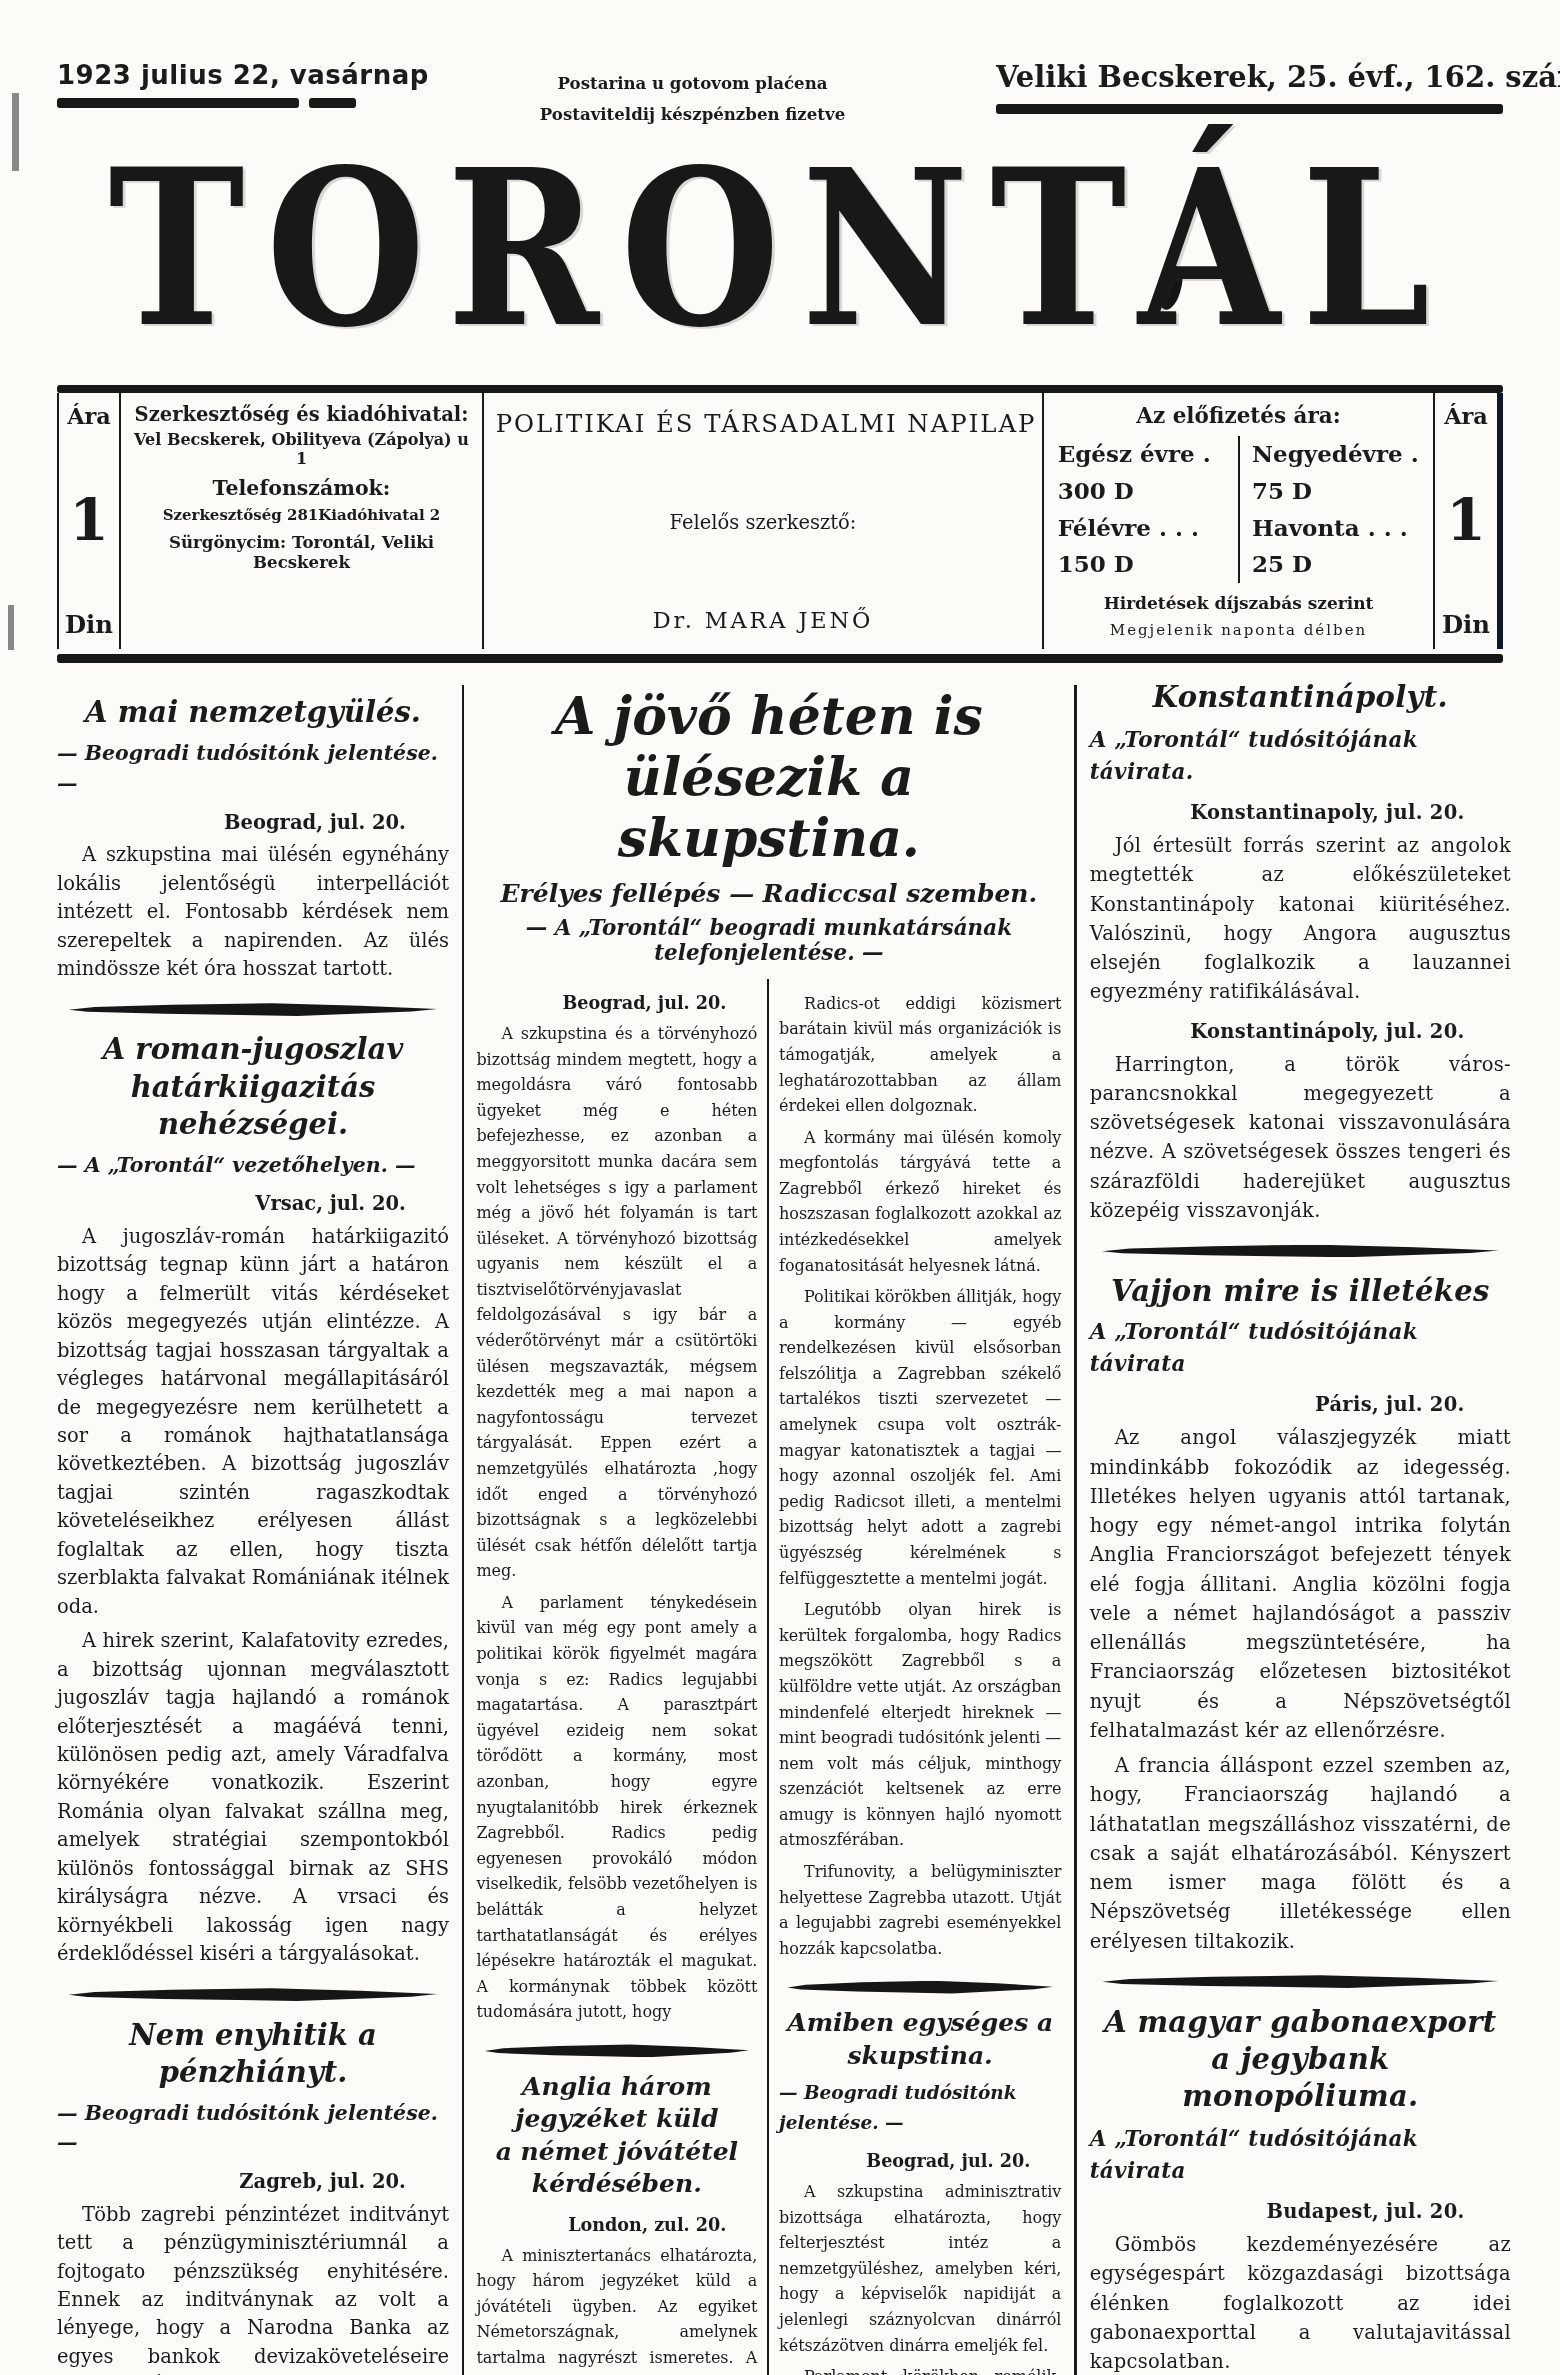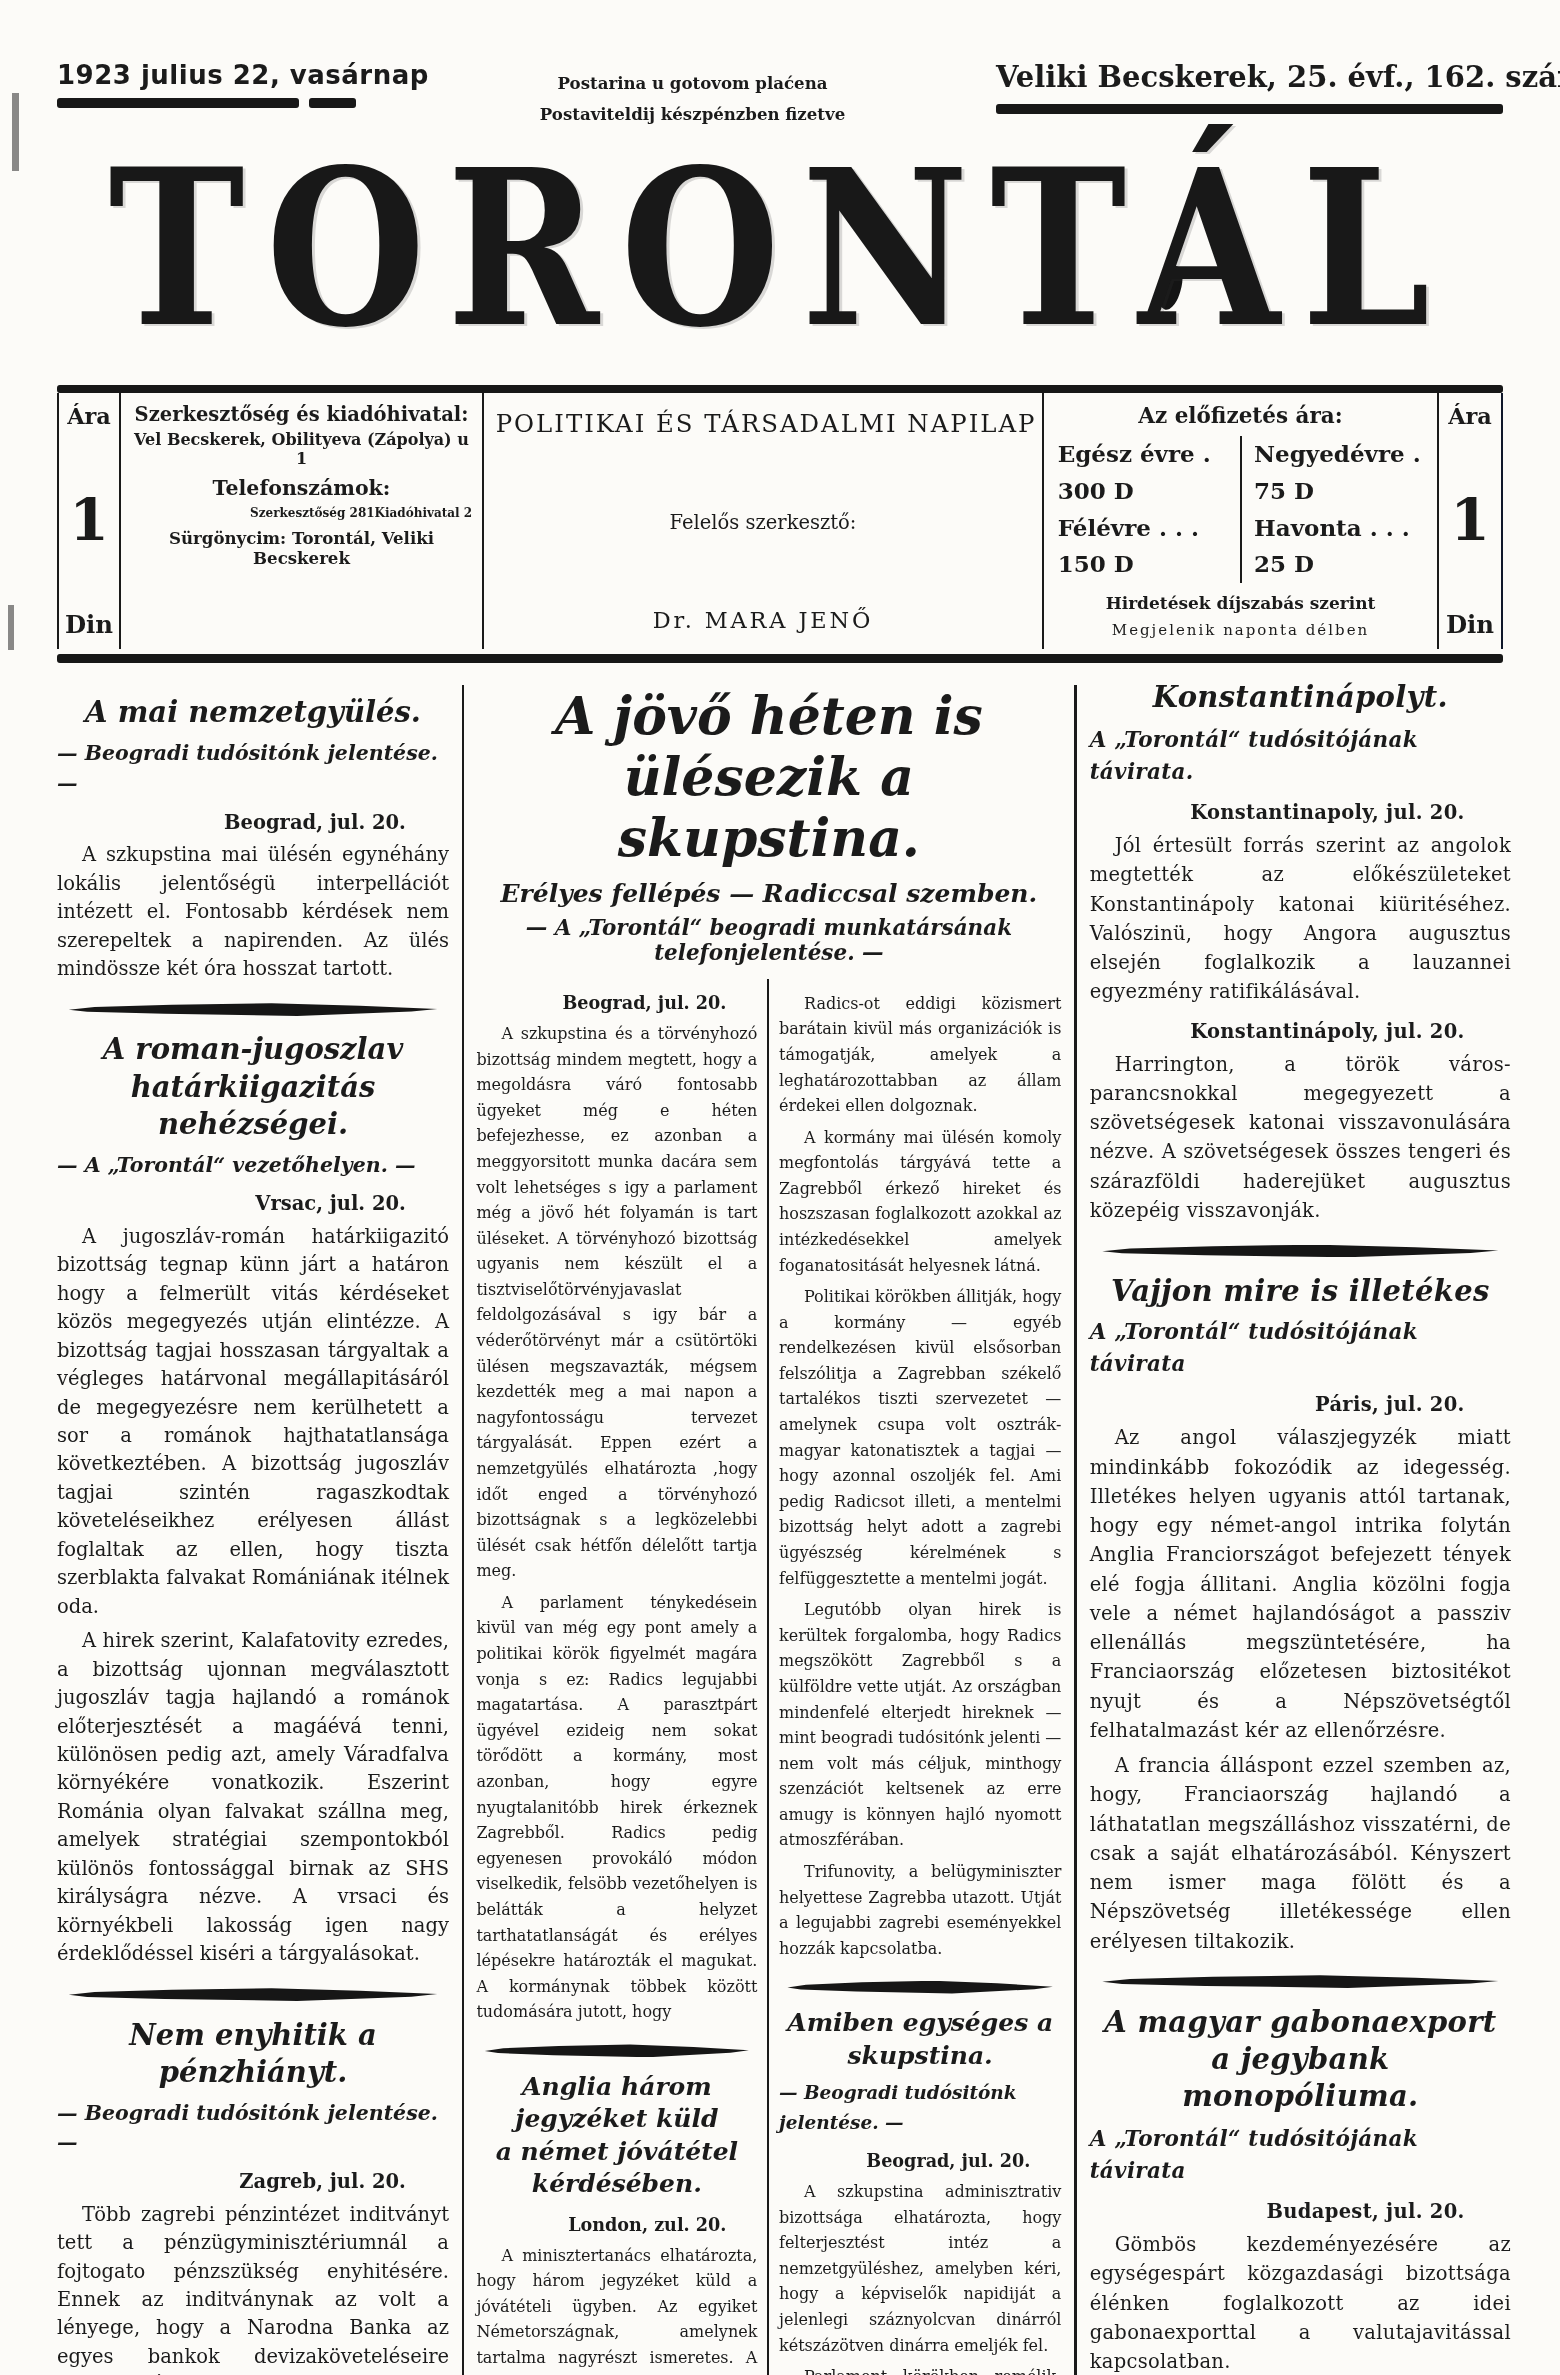--- a/index.html
+++ b/index.html
@@ -22,32 +22,32 @@
   .masthead-wrap{height:244px;margin-top:3.9px;text-align:center;position:relative;}
   .masthead{
     font-weight:bold;font-size:183px;line-height:1.05;letter-spacing:21.5px;
     color:#181818;transform:scaleY(1.18);transform-origin:top center;
     text-shadow:2.9px 2px 0 rgba(60,60,60,.18);
   }
   .ink-blob{position:absolute;width:21.5px;height:45px;background:#141414;border-radius:46% 60% 50% 70%;transform:rotate(18deg);}
   .speck{position:absolute;background:#2a2a2a;opacity:.55;}
   
   .rule-heavy{height:8.8px;background:#171717;border-radius:2.9px;margin:5.9px 57px 0;}
-  .infobar{display:flex;margin:0 57px;border-left:2px solid #1a1a1a;border-right:2px solid #0f172a;}
+  .infobar{display:flex;margin:0 57px;border-left:2px solid #1a1a1a;border-right:6px solid #0f172a;}
   .cell{border-right:2px solid #1a1a1a;box-sizing:border-box;}
   .cell:last-child{border-right:none;}
   .cell-price{width:62px;display:flex;flex-direction:column;align-items:center;justify-content:space-between;padding:9.8px 0;font-weight:bold;}
   .price-label{font-size:22.4px;}
   .price-value{font-size:57px;line-height:1;}
   .price-unit{font-size:24.4px;}
   .cell-office{width:363px;text-align:center;padding:9.8px 9.8px 7.8px;font-weight:bold;}
   .office-title{font-size:19.5px;margin-bottom:3.9px;}
   .office-address{font-size:16px;margin-bottom:7.8px;}
   .phones-title{font-size:20.5px;margin-bottom:5.9px;}
-  .phones-row{display:flex;justify-content:flex-end;font-size:12px;margin-bottom:7.8px;}
+  .phones-row{display:flex;justify-content:center;font-size:15px;margin-bottom:7.8px;}
   .telegraph{font-size:16.6px;}
   .cell-center{width:560px;text-align:center;padding:15.6px 11.7px;display:flex;flex-direction:column;justify-content:space-between;}
   .paper-type{font-size:24.4px;letter-spacing:2px;white-space:nowrap;}
   .editor-label{font-size:19.5px;}
   .editor-name{font-size:22.4px;letter-spacing:2.9px;}
   .cell-sub{flex:1;text-align:center;padding:9.8px 13.7px;}
   .sub-title{font-size:21.5px;font-weight:bold;margin-bottom:7.8px;}
   .sub-grid{display:flex;justify-content:flex-start;font-weight:bold;font-size:23px;margin-bottom:9.8px;}
   .sub-col-l{padding-right:11.7px;border-right:2px solid #1a1a1a;text-align:left;}
   .sub-col-r{padding-left:11.7px;text-align:left;}

